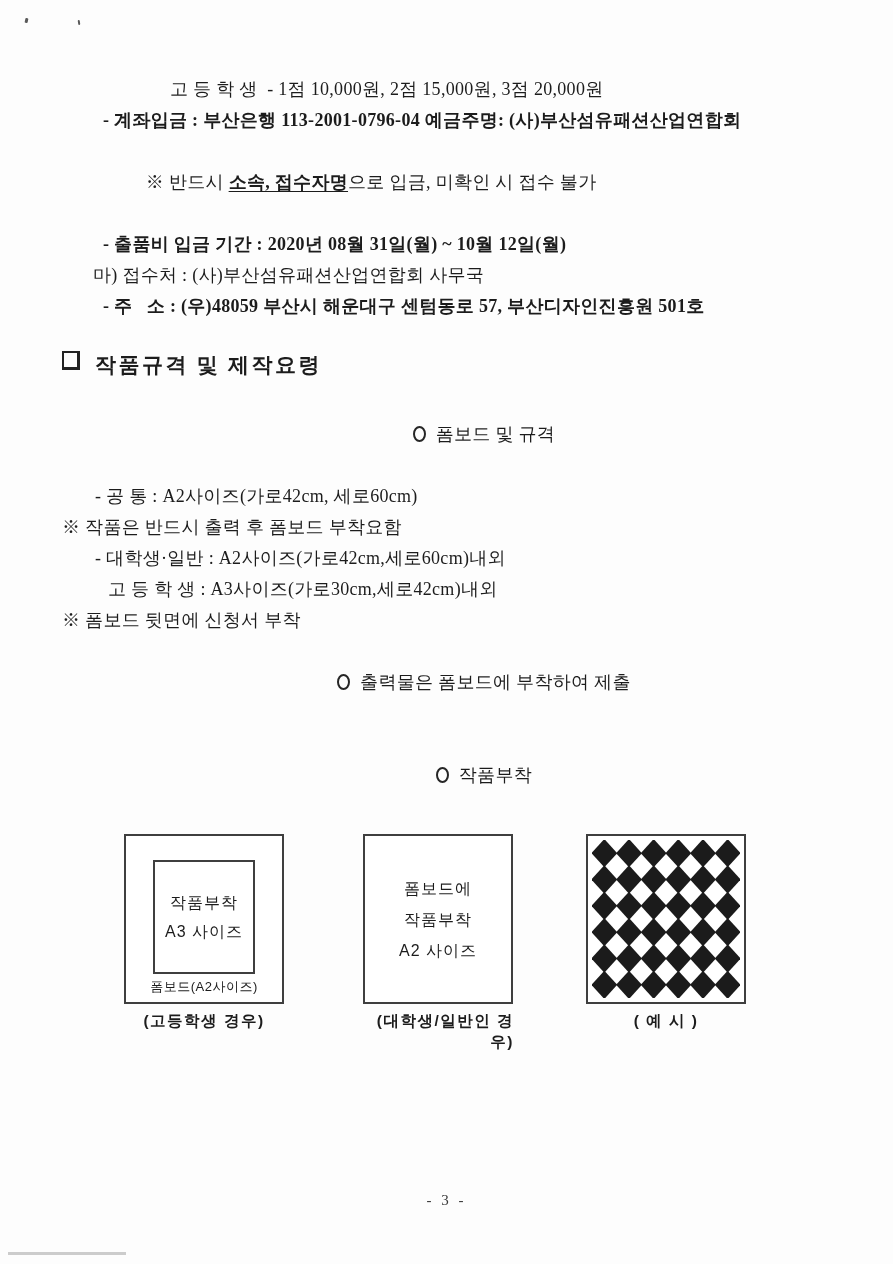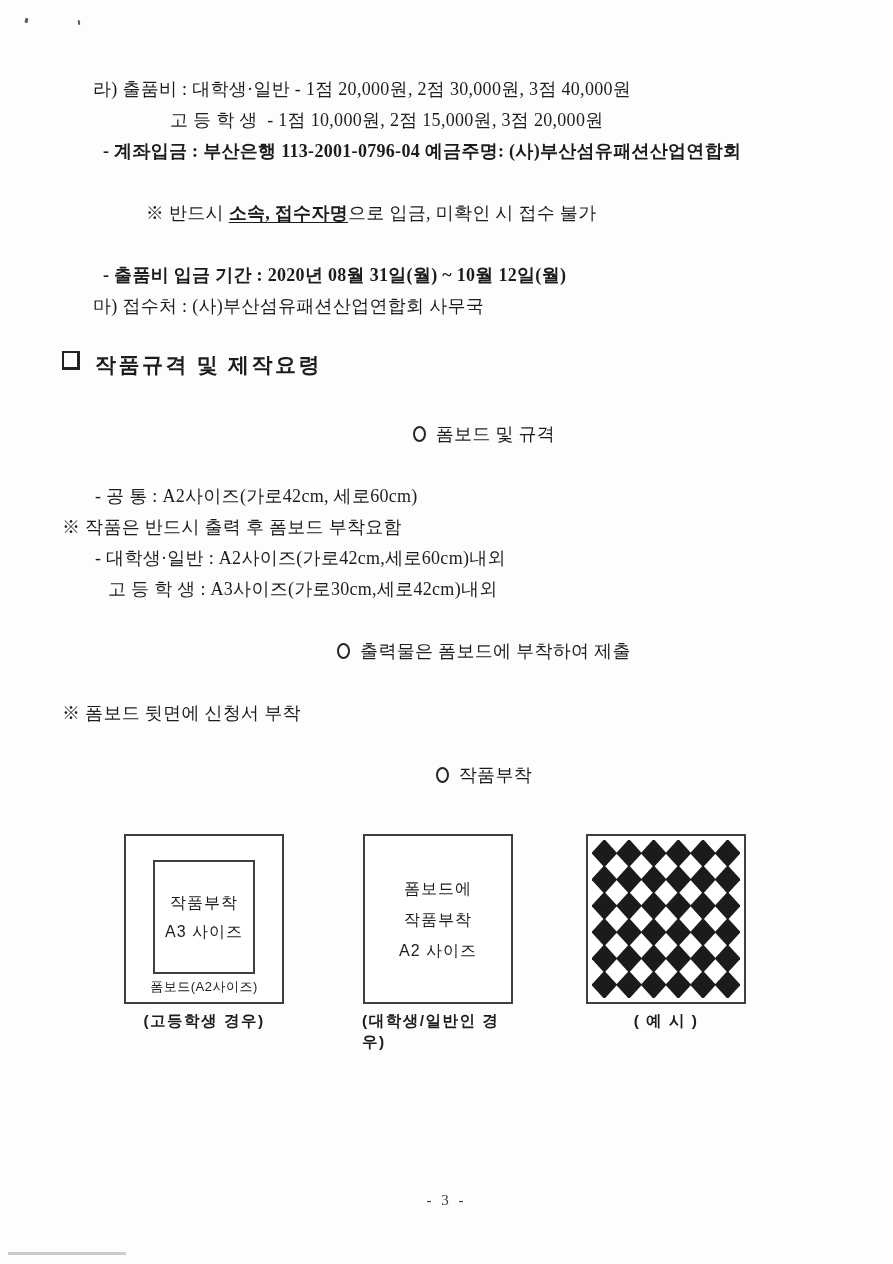--- a/index.html
+++ b/index.html
@@ -40,63 +40,63 @@
     font-family:"Liberation Sans", sans-serif;font-size:16px;line-height:29px;letter-spacing:1px;}
   .board-label{font-family:"Liberation Sans", sans-serif;font-size:13px;margin-top:4px;letter-spacing:.5px;}
   .box2{width:150px;height:170px;border:2px solid #3f3f3f;box-sizing:border-box;background:#fff;
     display:flex;flex-direction:column;justify-content:center;align-items:center;
     font-family:"Liberation Sans", sans-serif;font-size:16px;line-height:31px;letter-spacing:1px;}
   .box3{width:160px;height:170px;border:2px solid #3f3f3f;box-sizing:border-box;background:#fff;
     padding:4px;display:flex;}
   .pattern-holder{flex:1;}
   .pattern-holder svg{display:block;width:100%;height:100%;}
   .caption{margin-top:7px;font-family:"Liberation Sans", sans-serif;font-weight:bold;
-    font-size:15.5px;letter-spacing:1.5px;white-space:pre-wrap;}
+    font-size:15.5px;letter-spacing:1.5px;white-space:pre-wrap;text-align:right;}
   .footer{position:absolute;left:0;top:1192px;width:893px;text-align:center;
     font-size:15px;letter-spacing:3px;color:#3a3a3a;}
   
   .speck{position:absolute;background:#5a5a5a;border-radius:1px;}
   .speck.s1{left:25px;top:18px;width:3px;height:5px;transform:rotate(12deg);}
   .speck.s2{left:78px;top:20px;width:2px;height:5px;transform:rotate(-8deg);}
   .scratch{position:absolute;left:8px;top:1252px;width:118px;height:3px;background:#bfbfbf;opacity:.8;}
 </style>
 </head>
 <body>
 
 <div class="page">
   <div class="speck s1"></div>
   <div class="speck s2"></div>
 
   <div class="content">
 
-    <div class="line i-ra">라) 출품비 : 대학생·일반 - 1점 20,000원, 2점 30,000원, 3점 40,000원</div>
     <div class="line i-cont">고 등 학 생  - 1점 10,000원, 2점 15,000원, 3점 20,000원</div>
     <div class="line i-dash">- 계좌입금 : 부산은행 113-2001-0796-04 예금주명: (사)부산섬유패션산업연합회</div>
     <div class="line i-note">
       <span>※ 반드시 </span><span class="bold-u">소속, 접수자명</span><span>으로 입금, 미확인 시 접수 불가</span>
     </div>
     <div class="line i-dash">- 출품비 입금 기간 : 2020년 08월 31일(월) ~ 10월 12일(월)</div>
     <div class="line i-ra">마) 접수처 : (사)부산섬유패션산업연합회 사무국</div>
+    <div class="line i-dash">- 주   소 : (우)48059 부산시 해운대구 센텀동로 57, 부산디자인진흥원 501호</div>
 
     <div class="section-header">
       <span class="sq"></span>
       <span>작품규격 및 제작요령</span>
     </div>
 
     <div class="line s-o">
       <span class="obullet"></span><span>폼보드 및 규격</span>
     </div>
     <div class="line s-dash">- 공 통 : A2사이즈(가로42cm, 세로60cm)</div>
     <div class="line s-note">※ 작품은 반드시 출력 후 폼보드 부착요함</div>
     <div class="line s-dash">- 대학생·일반 : A2사이즈(가로42cm,세로60cm)내외</div>
     <div class="line s-cont">고 등 학 생 : A3사이즈(가로30cm,세로42cm)내외</div>
+    <div class="line s-note">※ 폼보드 뒷면에 신청서 부착</div>
     <div class="line s-o">
       <span class="obullet"></span><span>출력물은 폼보드에 부착하여 제출</span>
     </div>
-    <div class="line s-note">※ 폼보드 뒷면에 신청서 부착</div>
     <div class="line s-o">
       <span class="obullet"></span><span>작품부착</span>
     </div>
 
     <div class="fig-row">
       <div class="fig fig-1">
         <div class="box1">
           <div class="box1-inner">
             <div>작품부착</div>
             <div>A3 사이즈</div>

